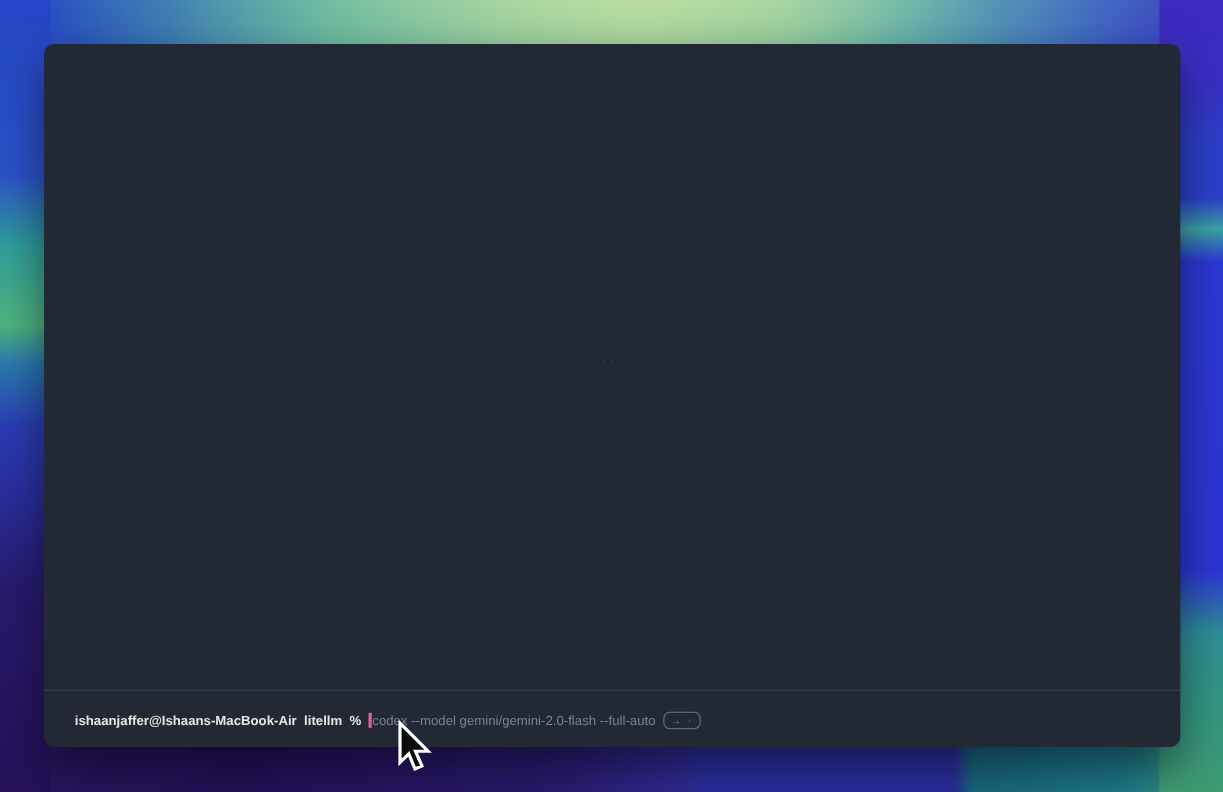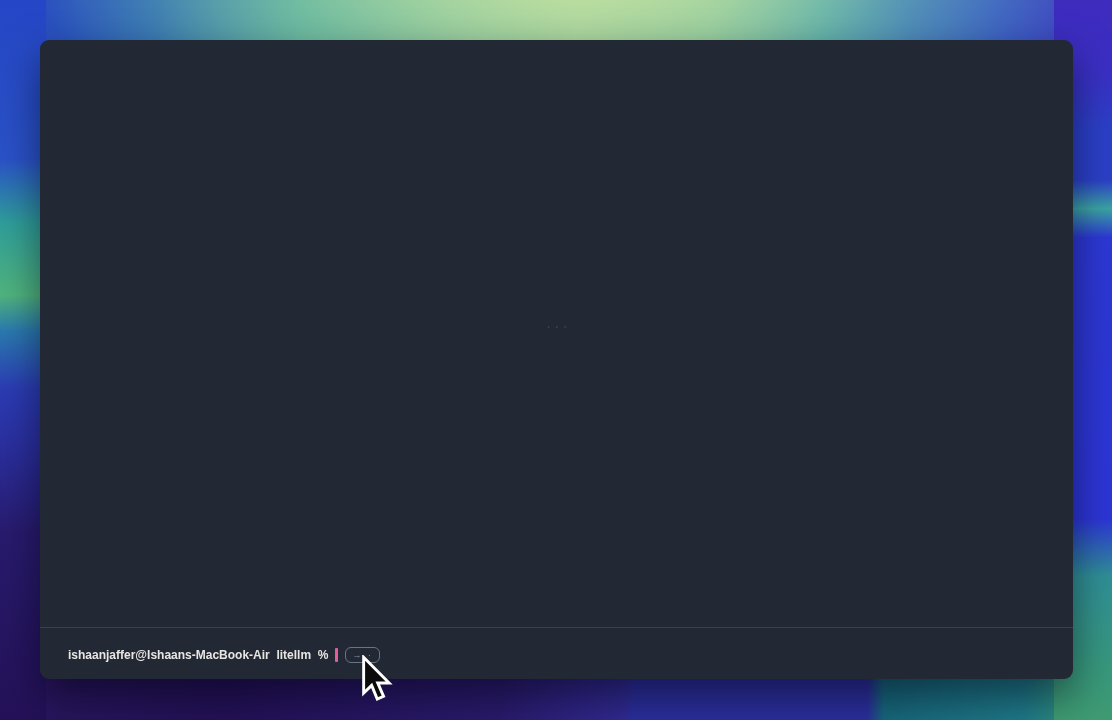--- a/index.html
+++ b/index.html
@@ -104,20 +104,21 @@
 
   <div class="separator"></div>
 
   <div class="prompt-row">
     <span class="prompt-strong">ishaanjaffer@Ishaans-MacBook-Air</span>
     <span class="gap"></span>
     <span class="prompt-strong">litellm</span>
     <span class="gap"></span>
     <span class="prompt-strong">%</span>
     <span class="caret"></span>
+    <span class="suggestion">codex --model gemini/gemini-2.0-flash --full-auto</span>
     <span class="accept-badge">→ ·</span>
   </div>
 
 </div>
 
 <svg class="mouse-pointer" viewBox="0 0 28 42" width="34" height="52">
   <polygon points="3,1.5 3,31 9.6,24.6 14.2,35.8 19.4,33.6 14.6,22.6 24,22.6" fill="#0b0b0b" stroke="#ffffff" stroke-width="2.4" stroke-linejoin="miter"></polygon>
 </svg>
 
 </body></html>

